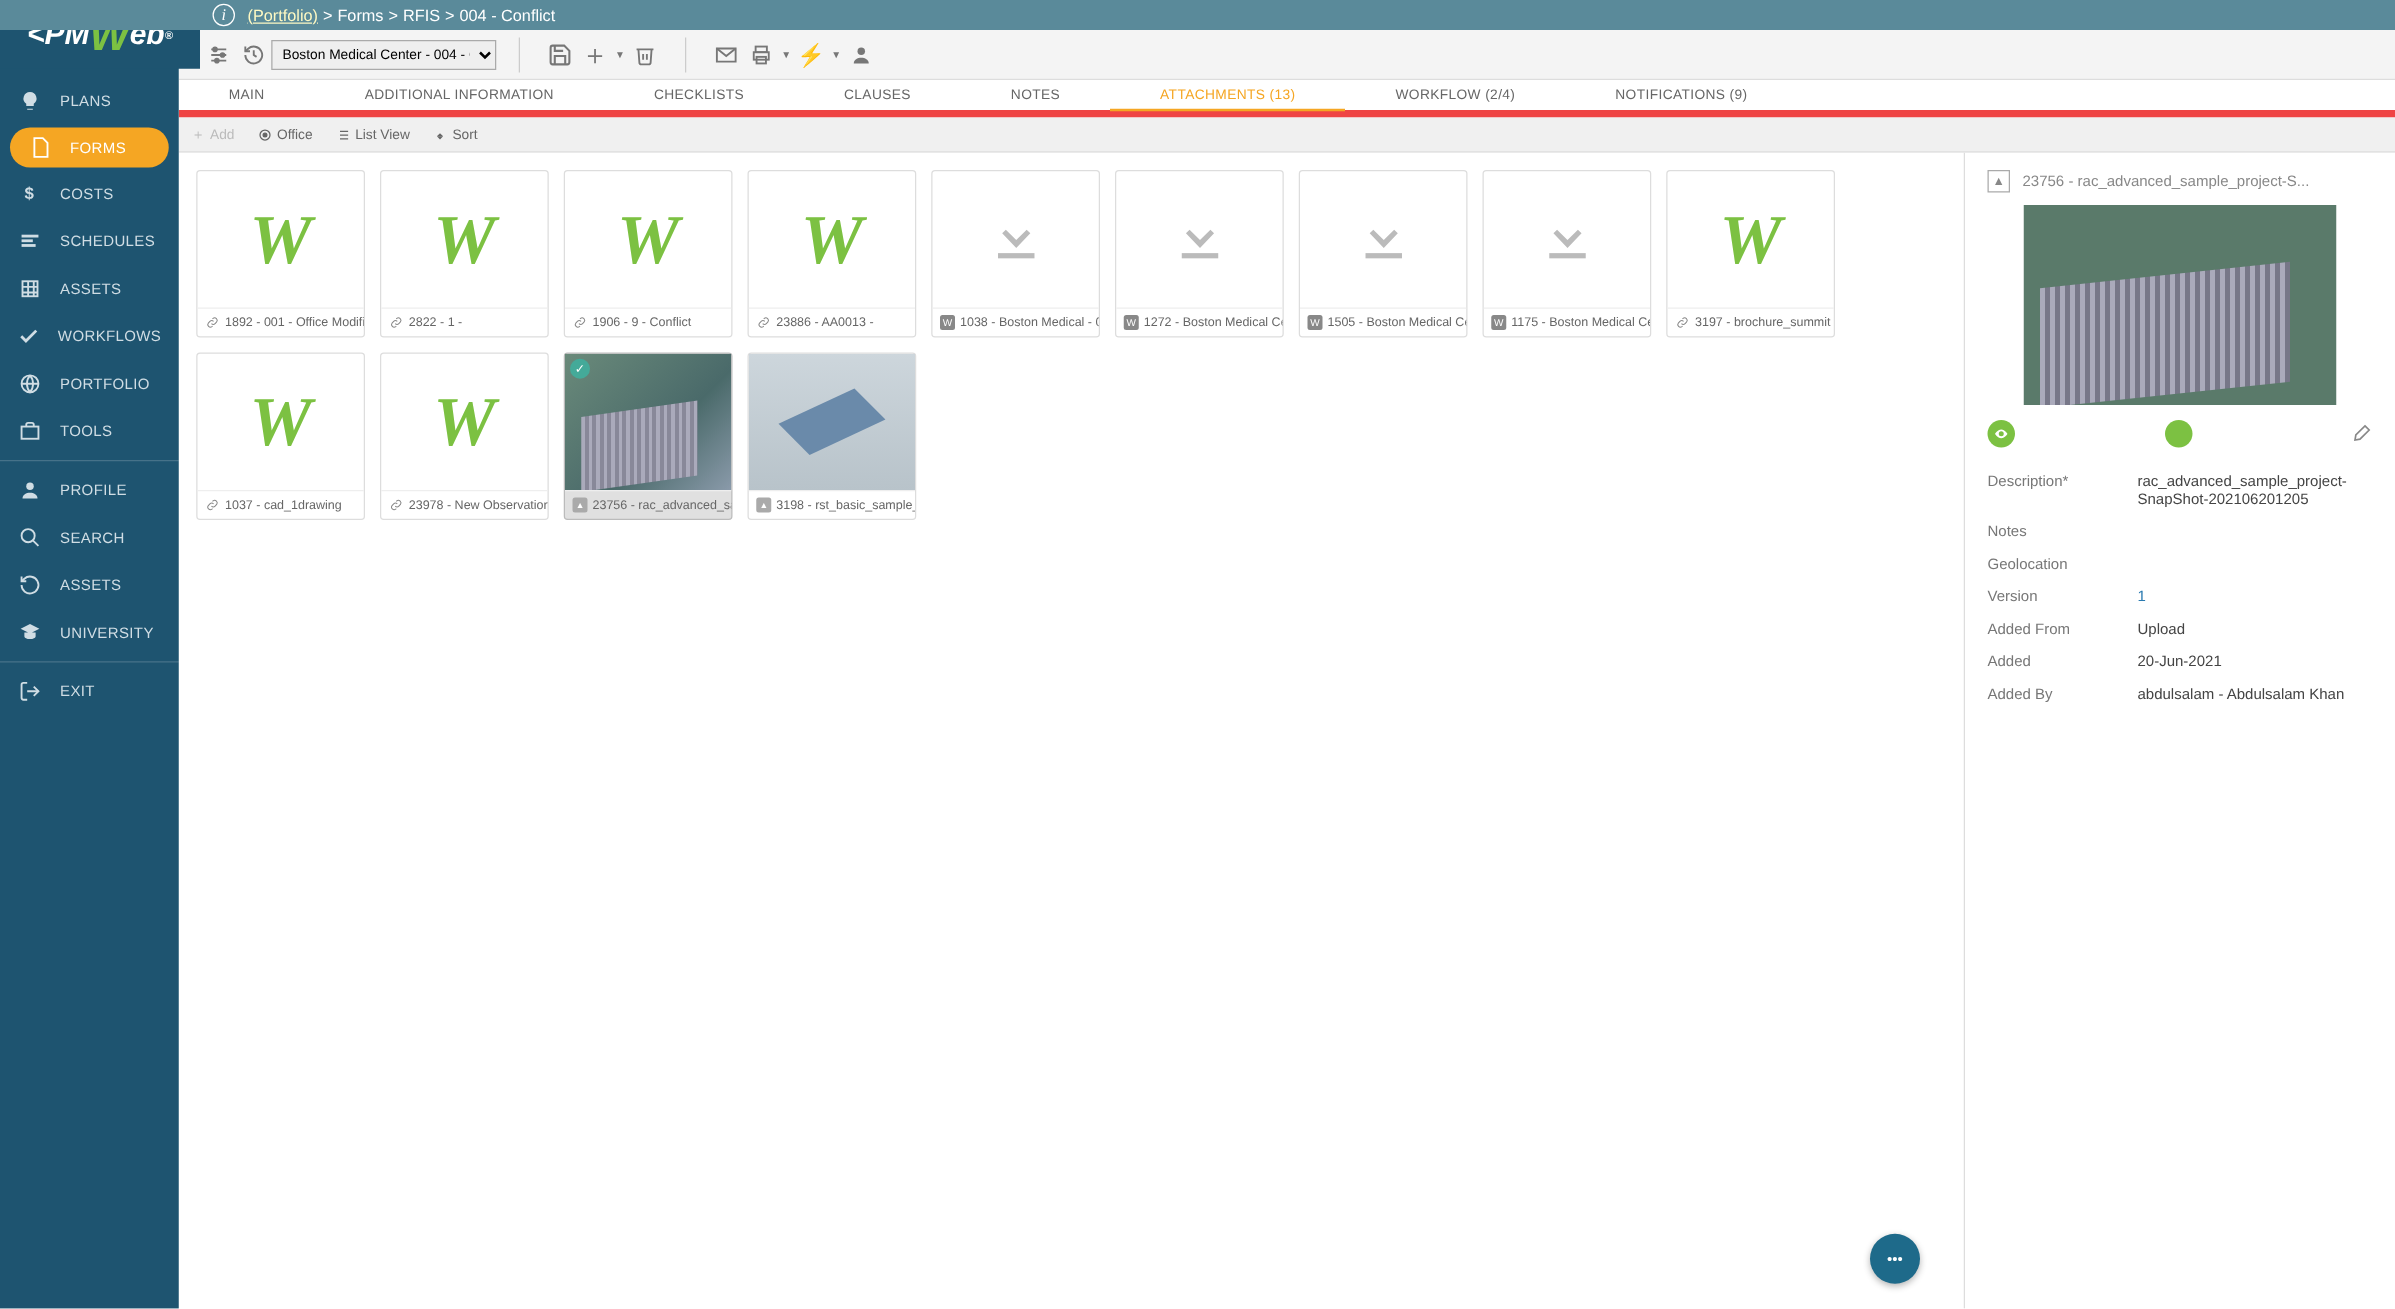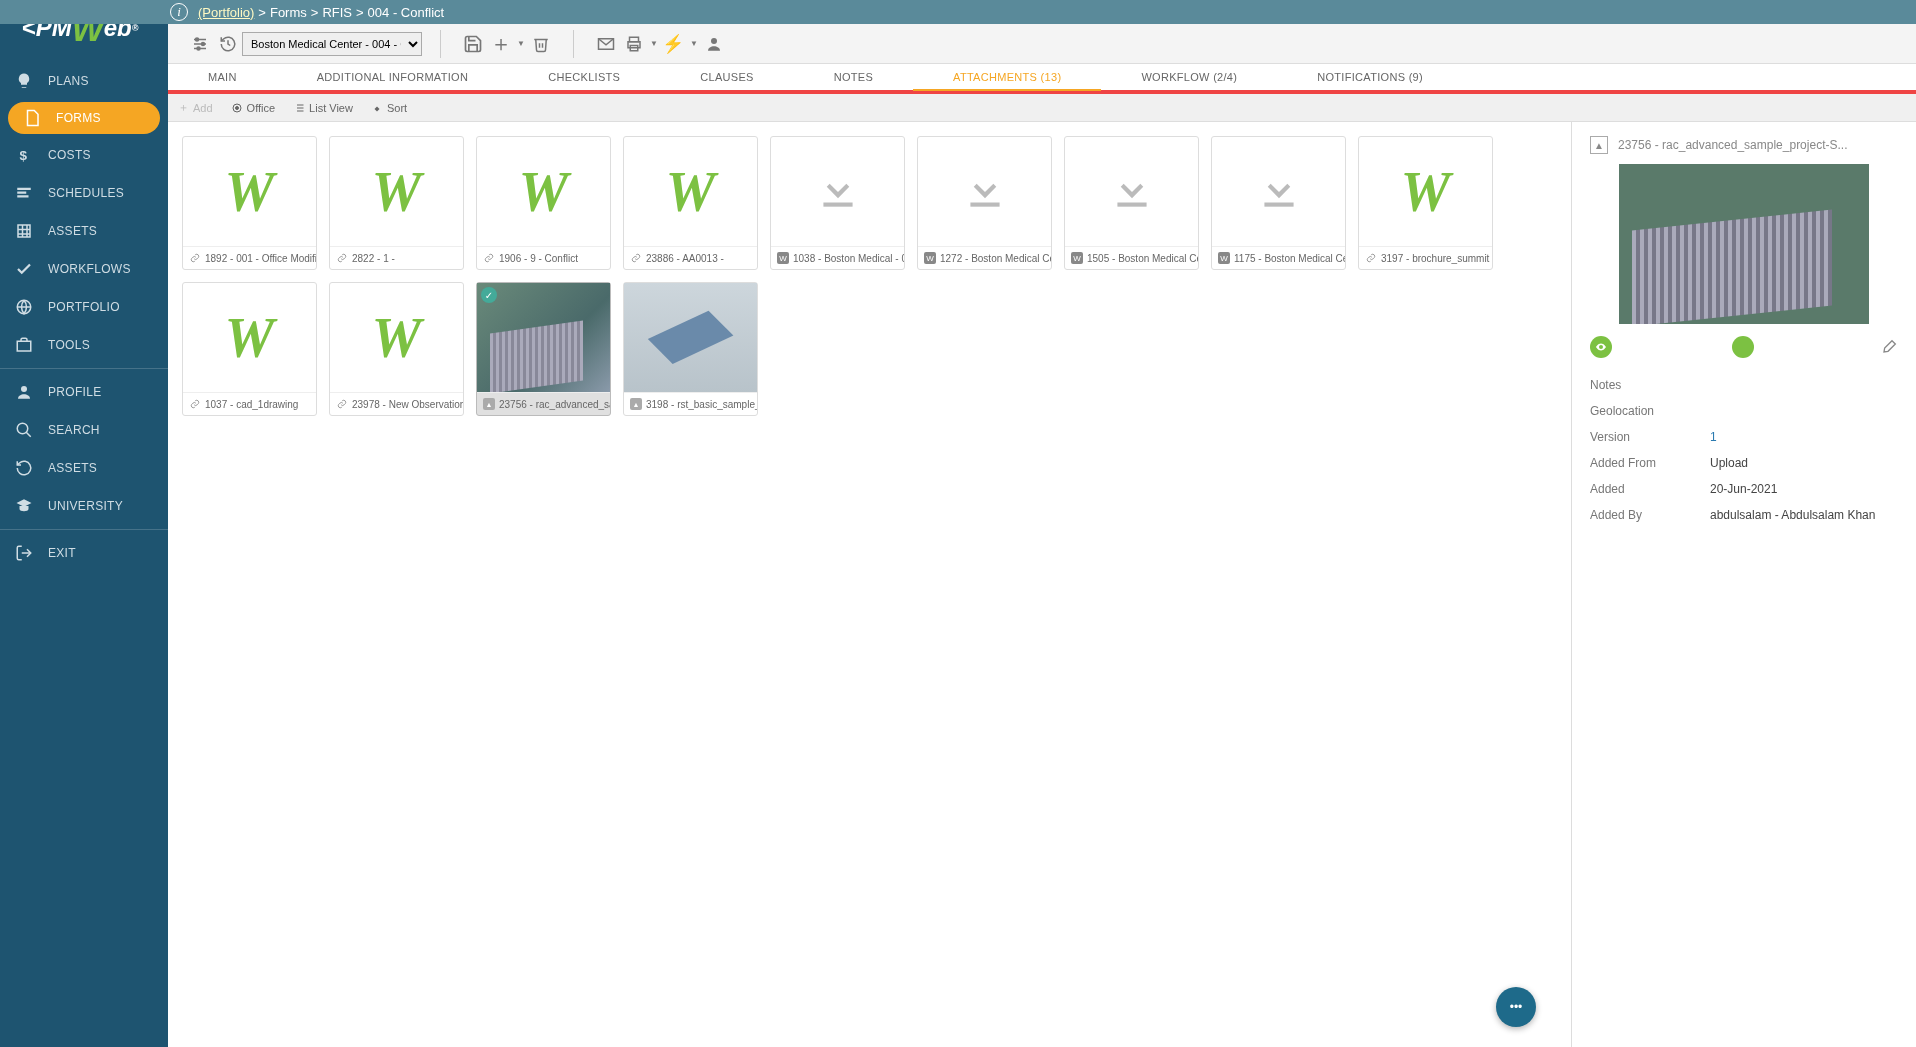--- a/index.html
+++ b/index.html
@@ -9,42 +9,42 @@
 
 .topbar { background: #5a8a9a; color: #fff; height: 24px; display: flex; align-items: center; padding-left: 170px; font-size: 13px; }
 .topbar .info-icon { width: 18px; height: 18px; border: 1.5px solid #fff; border-radius: 50%; display: inline-flex; align-items: center; justify-content: center; margin-right: 10px; font-style: italic; font-family: serif; }
 .topbar a { color: #fef9c3; text-decoration: underline; }
 .topbar .crumb { margin: 0 4px; }
 
 
 .main { flex: 1; display: flex; overflow: hidden; }
 
 
-.sidebar { width: 168px; background: #1e5470; color: #d0dde4; display: flex; flex-direction: column; position: relative; text-align: right; }
+.sidebar { width: 143px; background: #1e5470; color: #d0dde4; display: flex; flex-direction: column; position: relative; text-align: right; }
 .logo { position: absolute; top: -24px; left: 0; width: 160px; height: 55px; background: #1e5470; display: flex; align-items: center; justify-content: center; font-size: 24px; font-weight: bold; color: #fff; font-style: italic; z-index: 5; }
 .logo .w { color: #7cc142; font-size: 34px; display: inline-block; transform: translateY(2px); }
 .logo .reg { font-size: 9px; vertical-align: top; }
 .sidebar-nav { margin-top: 38px; }
 .sidebar-item { display: flex; align-items: center; height: 38px; padding: 0 14px; cursor: pointer; font-size: 12px; letter-spacing: 0.3px; }
 .sidebar-item.active { background: #f5a623; color: #fff; border-radius: 18px; margin: 2px 8px; height: 32px; }
 .sidebar-item .s-icon { width: 20px; height: 20px; margin-right: 14px; display: inline-flex; align-items: center; justify-content: center; }
 .sidebar-divider { height: 1px; background: rgba(255,255,255,0.18); margin: 4px 0; }
 
 
 .content { flex: 1; display: flex; flex-direction: column; overflow: hidden; }
 
 
 .toolbar { height: 40px; background: #f4f4f4; border-bottom: 1px solid #ddd; display: flex; align-items: center; padding: 0 10px; gap: 4px; }
 .toolbar .tb-group { display: flex; align-items: center; height: 100%; padding: 0 8px; }
 .toolbar .tb-sep { width: 1px; height: 28px; background: #ccc; margin: 0 6px; }
 .toolbar .tb-btn { width: 28px; height: 28px; display: inline-flex; align-items: center; justify-content: center; color: #777; cursor: pointer; }
 .toolbar select { height: 24px; font-size: 11px; border: 1px solid #aaa; width: 180px; padding: 0 4px; }
 
 
-.tabs { height: 30px; display: flex; border-bottom: 4px solid #ef4444; background: #fff; }
+.tabs { height: 30px; display: flex; border-bottom: 6px solid #ef4444; background: #fff; }
 .tab { flex: 0 0 auto; padding: 0 40px; display: flex; align-items: center; font-size: 11px; color: #666; cursor: pointer; position: relative; letter-spacing: 0.3px; }
 .tab.active { color: #f5a623; }
 .tab.active::after { content: ''; position: absolute; bottom: -1px; left: 0; right: 0; height: 2px; background: #f5a623; }
 
 
 .subbar { height: 28px; background: #f0f0f0; border-bottom: 1px solid #ddd; display: flex; align-items: center; padding: 0 10px; gap: 18px; font-size: 11px; color: #666; }
 .subbar .sb-item { display: flex; align-items: center; gap: 4px; cursor: pointer; }
 .subbar .sb-item.disabled { color: #bbb; cursor: default; }
 
 
@@ -531,20 +531,24 @@
             <span class="round">
                 <svg width="12" height="12" viewBox="0 0 24 24" fill="#fff">
                   <path d="M12 3v12m0 0l-4-4m4 4l4-4M4 19h16"></path>
                 </svg>
               </span>
             <span class="brush"><svg width="16" height="16" viewBox="0 0 24 24" fill="none" stroke="#888" stroke-width="2">
                   <path d="M15 4l5 5L9 20l-6 1 1-6z"></path>
                 </svg></span>
           </div>
           <div class="details-field">
+              <span class="lbl">Description*</span>
+              <span class="val">rac_advanced_sample_project-SnapShot-202106201205</span>
+            </div>
+          <div class="details-field">
               <span class="lbl">Notes</span>
               <span class="val"></span>
             </div>
           <div class="details-field">
               <span class="lbl">Geolocation</span>
               <span class="val"></span>
             </div>
           <div class="details-field">
               <span class="lbl">Version</span>
               <span class="val"><a href="#">1</a></span>

